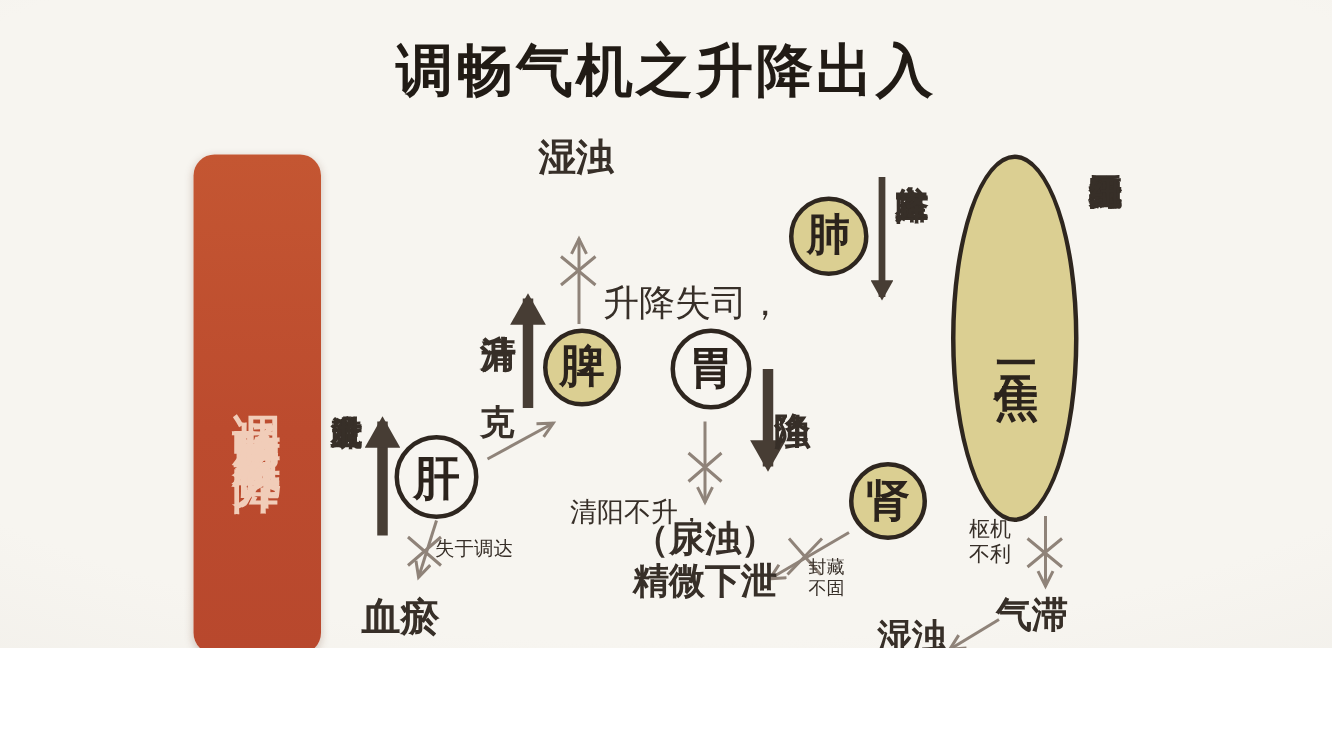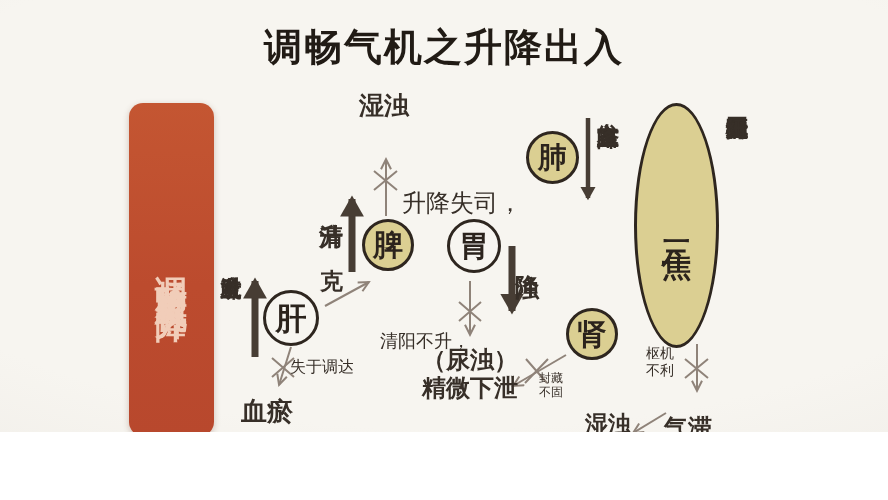--- a/index.html
+++ b/index.html
@@ -55,27 +55,27 @@
 
   
   #lbl-liver-fn{left:220px;top:260px;font-size:21px;font-weight:bold;line-height:1;}
   #lbl-shengqing{left:319px;top:204px;font-size:24px;font-weight:bold;line-height:1;}
   #lbl-jiangzhuo{left:515px;top:256px;font-size:24px;font-weight:bold;line-height:1;}
   #lbl-lung-fn{left:597px;top:105px;font-size:22px;font-weight:bold;line-height:1;letter-spacing:1px;}
   #lbl-sanjiao-note{left:726px;top:99px;font-size:22px;font-weight:bold;line-height:1;}
   #lbl-damp-edema{left:350px;top:92px;width:68px;font-size:25px;line-height:1.12;}
   #lbl-spleen-fail{left:402px;top:177px;font-size:24px;line-height:1.18;margin-top:12px;}
   #lbl-ke{left:320px;top:266px;font-size:23px;}
-  #lbl-liver-fail{left:290px;top:357px;font-size:16px;}
+  #lbl-liver-fail{left:290px;top:357px;font-size:13px;}
   #lbl-blood-stasis{left:241px;top:394px;font-size:26px;}
   #lbl-stomach-fail{left:380px;top:287px;font-size:18px;line-height:1.18;margin-top:44px;}
   #lbl-essence-leak{left:414px;top:346px;width:112px;font-size:24px;line-height:1.18;}
   #lbl-kidney-fail{left:539px;top:372px;font-size:12px;line-height:1.15;}
   #lbl-pivot-fail{left:646px;top:346px;font-size:14px;line-height:1.18;}
-  #lbl-qizhi{left:664px;top:412px;font-size:24px;}
+  #lbl-qizhi{left:664px;top:394px;font-size:24px;}
   #lbl-damp-stasis{left:572px;top:411px;width:72px;font-size:23px;line-height:1.2;}
 </style>
 </head>
 <body>
 
 <div class="canvas">
 
   <svg class="arrows" width="888" height="500" viewBox="0 0 888 500">
     <defs>
       <marker id="ah-dark" markerWidth="4" markerHeight="3.4" refX="2.5" refY="1.7" orient="auto" markerUnits="strokeWidth">

